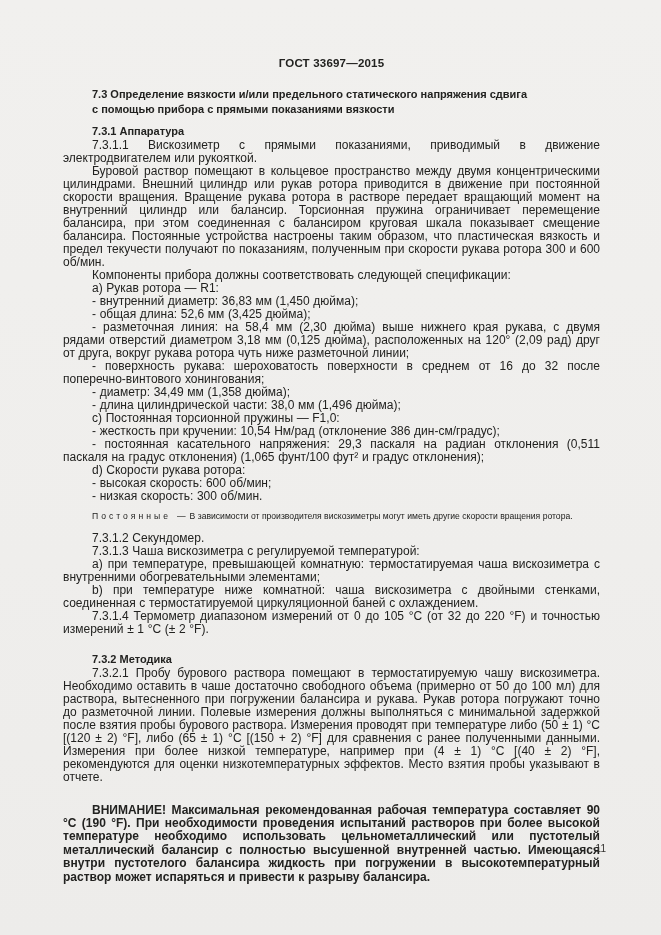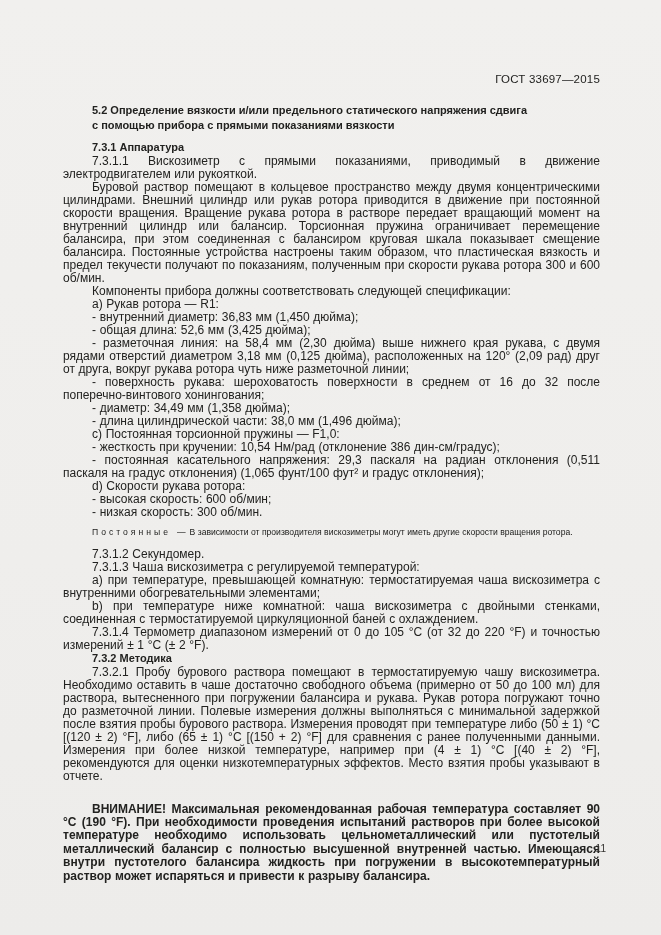--- a/index.html
+++ b/index.html
@@ -17,24 +17,24 @@
     overflow: hidden;
   }
   .content {
     position: absolute;
     left: 63px;
     top: 56px;
     width: 537px;
   }
   .doc-code {
     font-size: 11.5px;
-    font-weight: normal;
+    font-weight: bold;
     line-height: 14px;
-    text-align: right;
-    margin: 16px 0 17px 0;
+    text-align: center;
+    margin: 0 0 17px 0;
     letter-spacing: 0.2px;
   }
   .h-section {
     font-size: 11px;
     font-weight: bold;
     line-height: 14.5px;
     padding-left: 29px;
     margin: 0 0 9px 0;
   }
   .h-sub {
@@ -59,21 +59,21 @@
     text-indent: 29px;
     margin: 8px 0 9px 0;
   }
   p.note .note-label {
     letter-spacing: 3px;
   }
   p.note .note-dash {
     margin: 0 4px 0 6px;
   }
   .h-method {
-    margin-top: 0;
+    margin-top: 17px;
   }
   p.warning {
     font-weight: bold;
     margin-top: 20px;
     line-height: 13.4px;
   }
   .page-number {
     position: absolute;
     top: 843px;
     right: 55px;
@@ -83,21 +83,21 @@
 </style>
 </head>
 <body>
 
 <div class="page">
   <div class="content">
 
     <p class="doc-code">ГОСТ 33697—2015</p>
 
     <div class="h-section">
-      <div>5.2 Определение вязкости и/или предельного статического напряжения сдвига</div>
+      <div>7.3 Определение вязкости и/или предельного статического напряжения сдвига</div>
       <div>с помощью прибора с прямыми показаниями вязкости</div>
     </div>
 
     <div class="h-sub">7.3.1 Аппаратура</div>
 
     <p class="body">7.3.1.1 Вискозиметр с прямыми показаниями, приводимый в движение электродвигателем или рукояткой.</p>
     <p class="body">Буровой раствор помещают в кольцевое пространство между двумя концентрическими цилиндрами. Внешний цилиндр или рукав ротора приводится в движение при постоянной скорости вращения. Вращение рукава ротора в растворе передает вращающий момент на внутренний цилиндр или балансир. Торсионная пружина ограничивает перемещение балансира, при этом соединенная с балансиром круговая шкала показывает смещение балансира. Постоянные устройства настроены таким образом, что пластическая вязкость и предел текучести получают по показаниям, полученным при скорости рукава ротора 300 и 600 об/мин.</p>
     <p class="body">Компоненты прибора должны соответствовать следующей спецификации:</p>
     <p class="body">a) Рукав ротора — R1:</p>
     <p class="body">- внутренний диаметр: 36,83 мм (1,450 дюйма);</p>

